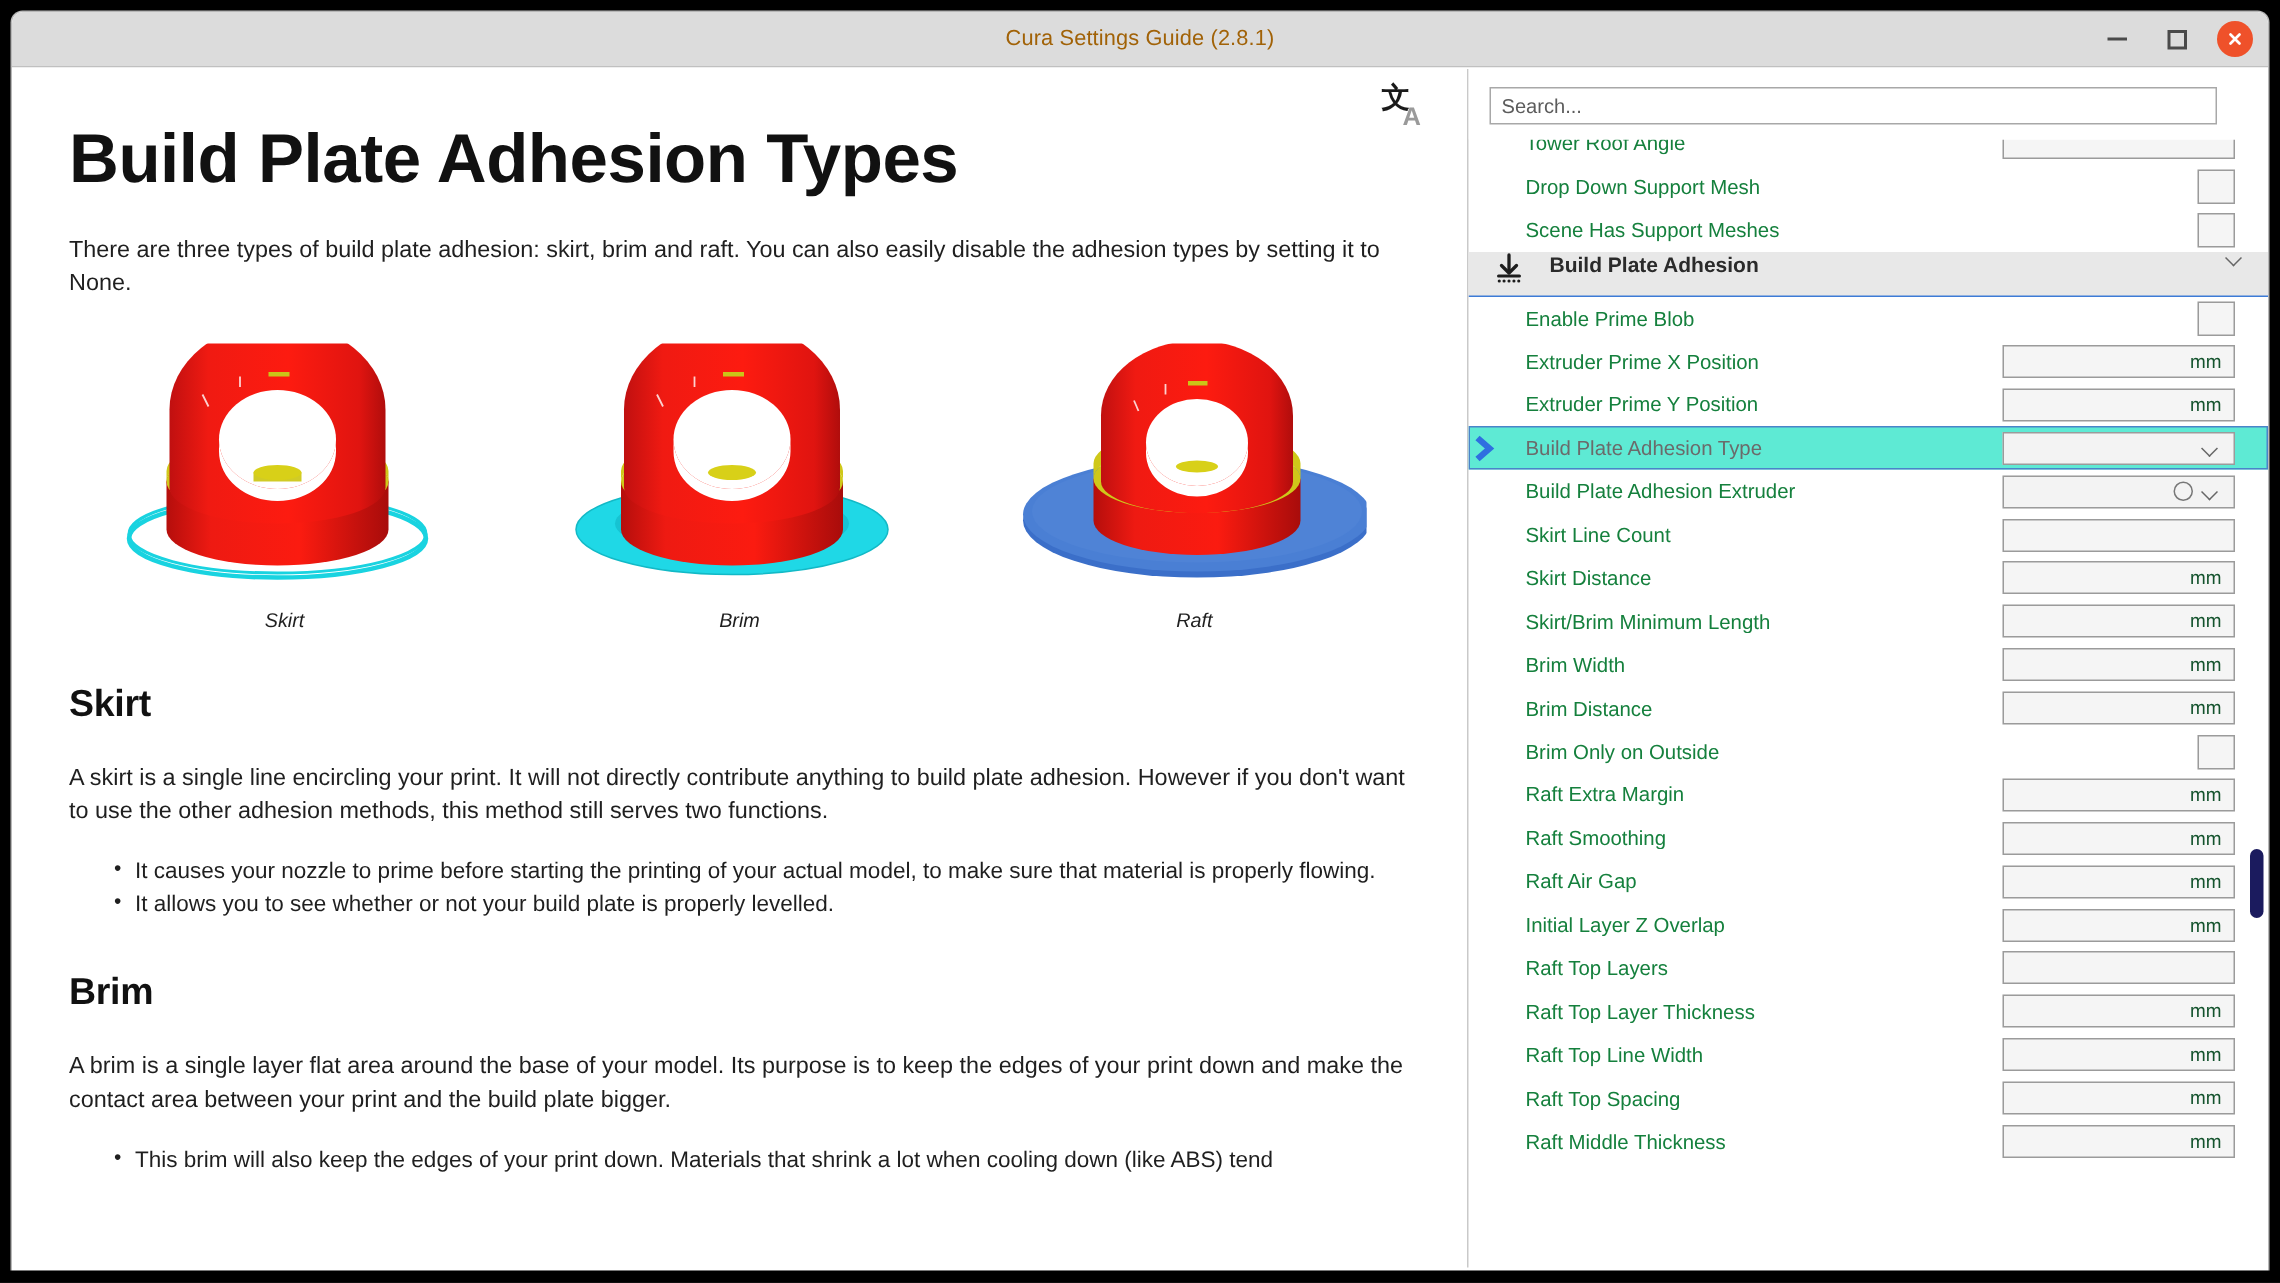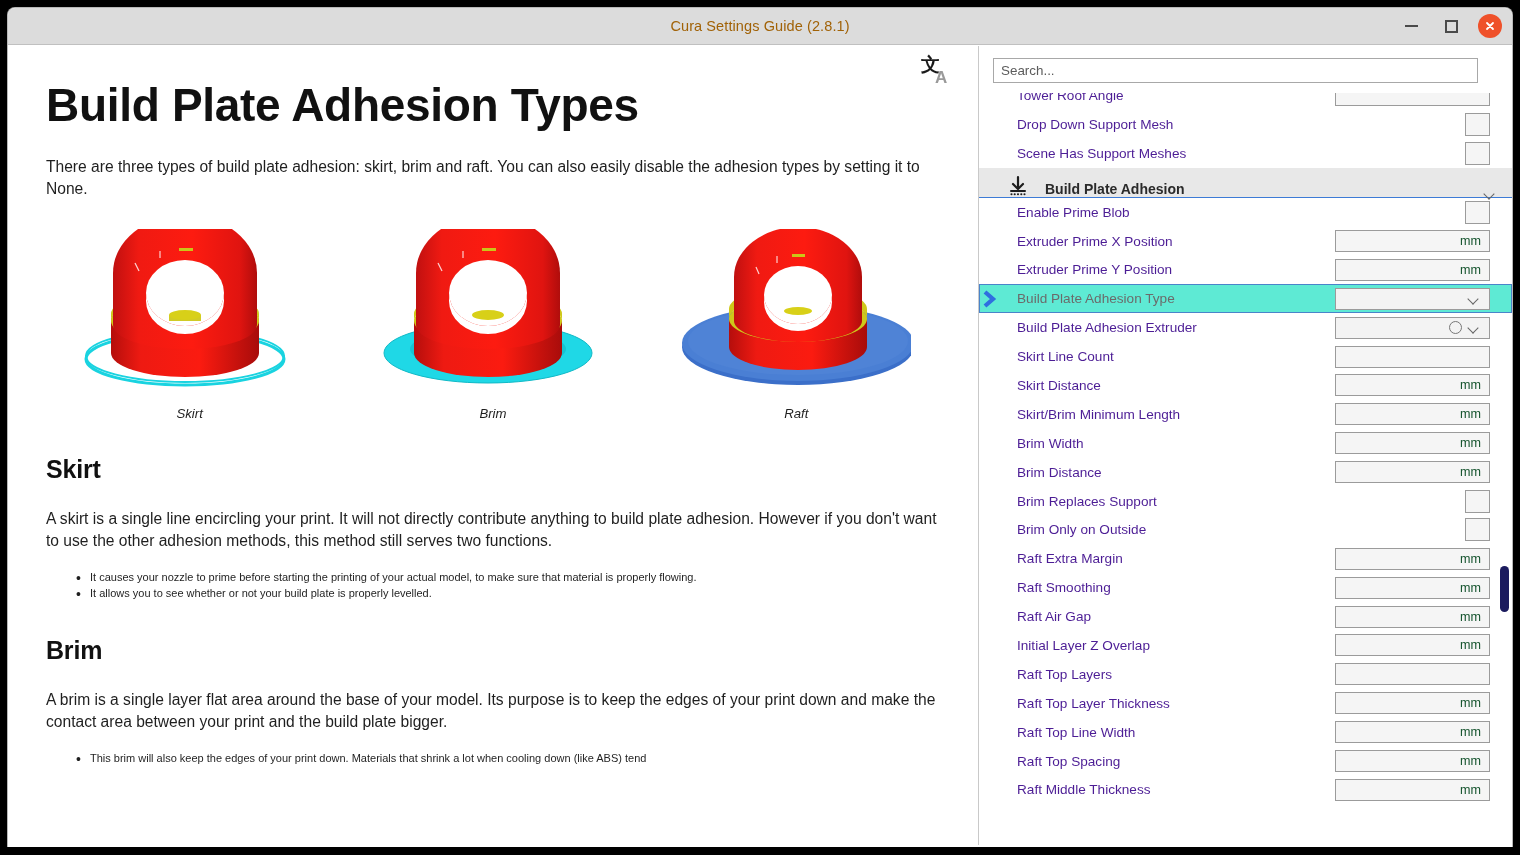--- a/index.html
+++ b/index.html
@@ -116,21 +116,21 @@
     color: #111;
     margin: 34px 0 0 8px;
     letter-spacing: -0.2px;
   }
   ul.doc-ul {
     margin: 18px 0 0 38px;
     list-style: none;
     max-width: 890px;
   }
   ul.doc-ul li {
-    font-size: 11px;
+    font-size: 15px;
     color: #1f1f1f;
     line-height: 1.42;
     position: relative;
     padding-left: 14px;
     margin-bottom: 1px;
   }
   ul.doc-ul li::before {
     content: "\2022";
     position: absolute;
     left: 0; top: -1px;
@@ -199,21 +199,21 @@
   .srow {
     position: relative;
     display: flex;
     align-items: center;
     height: 28.9px;
     padding-left: 38px;
     padding-right: 22px;
   }
   .srow .label {
     font-size: 13.6px;
-    color: #4c1d95;
+    color: #15803d;
     flex: 1;
     white-space: nowrap;
     overflow: hidden;
   }
   .srow.indent .label { padding-left: 24px; }
 
   .ctrl-text {
     width: 155px;
     height: 22px;
     border: 1px solid #9b9b9b;
@@ -262,25 +262,25 @@
   .ext-circle {
     width: 13px; height: 13px;
     border: 1.4px solid #777;
     border-radius: 50%;
   }
 
   
   .cat-row {
     position: relative;
     display: flex;
-    align-items: flex-end;
+    align-items: flex-start;
     height: 30px;
     background: #e8e8e8;
     border-bottom: 1.6px solid #3d7bd6;
-    padding-left: 28px;
+    padding-left: 16px;
     padding-right: 16px;
     cursor: pointer;
   }
   .cat-row .cat-label {
     font-size: 14px;
     font-weight: bold;
     color: #2a2a2a;
     margin-left: 16px;
     flex: 1;
   }
@@ -547,24 +547,20 @@
                   <span>mm</span>
                 </div>
               </div>
               <div class="srow">
                 <div class="label">Brim Distance</div>
                 <div class="ctrl-text">
                   <span>mm</span>
                 </div>
               </div>
               <div class="srow">
-                <div class="label">Brim Replaces Support</div>
-                <div class="ctrl-check"></div>
-              </div>
-              <div class="srow">
                 <div class="label">Brim Only on Outside</div>
                 <div class="ctrl-check"></div>
               </div>
               <div class="srow">
                 <div class="label">Raft Extra Margin</div>
                 <div class="ctrl-text">
                   <span>mm</span>
                 </div>
               </div>
               <div class="srow">

